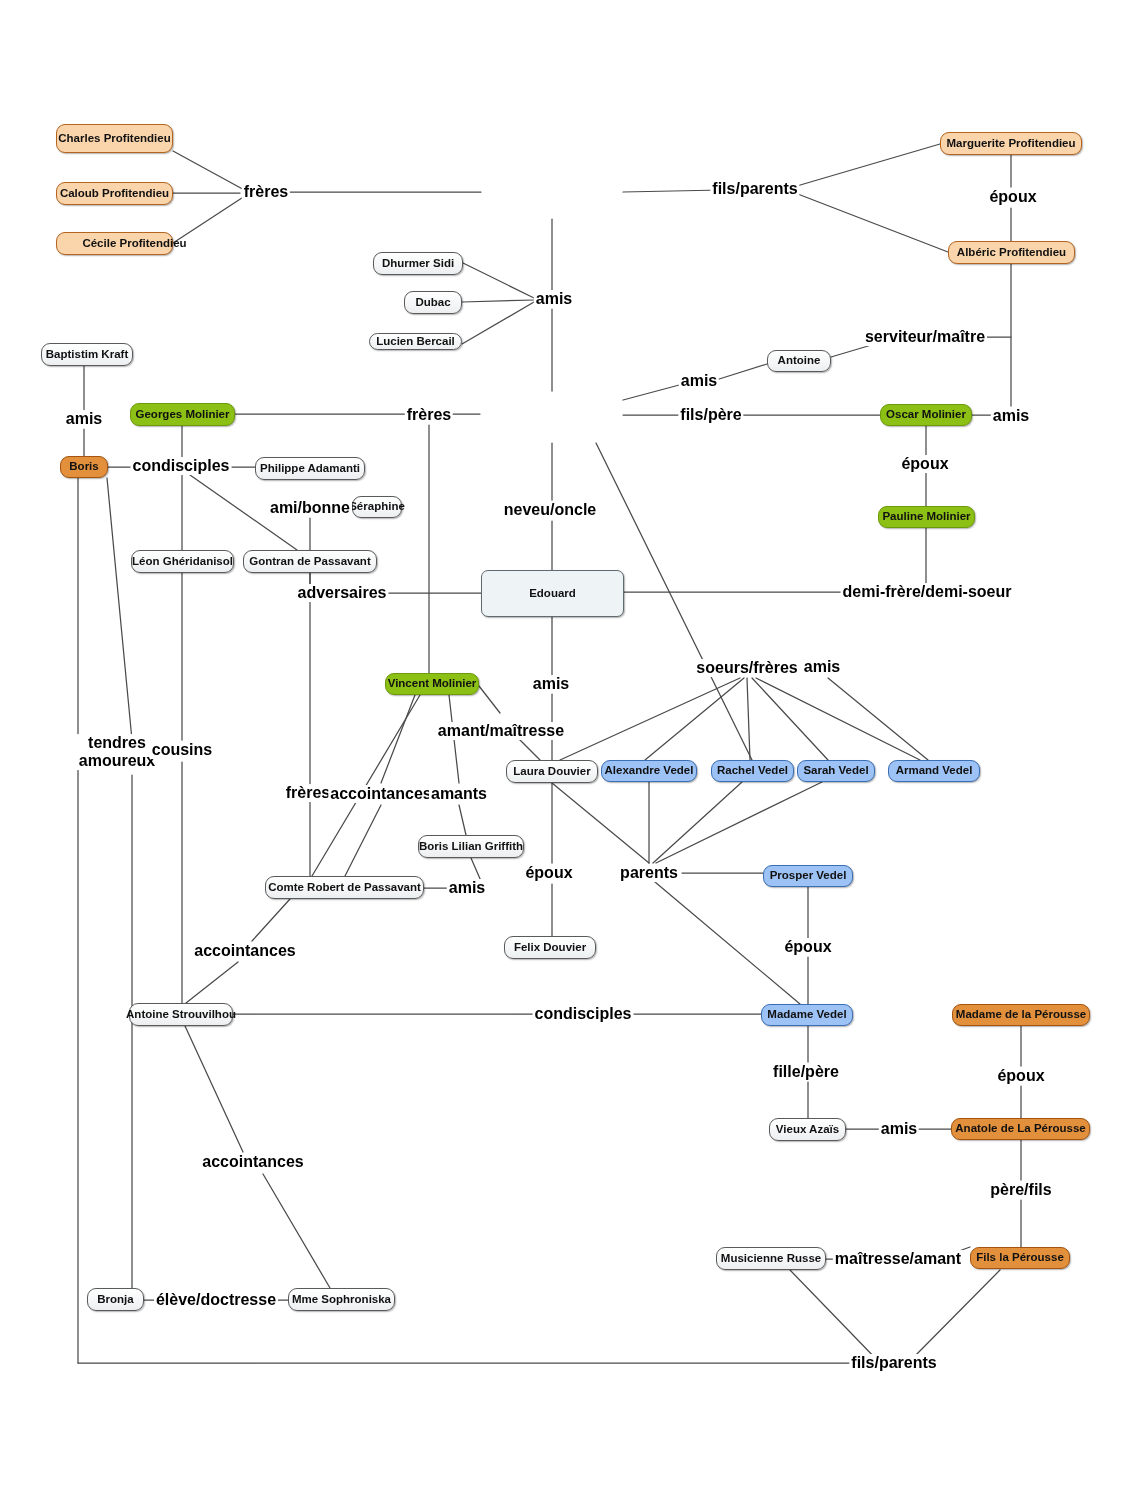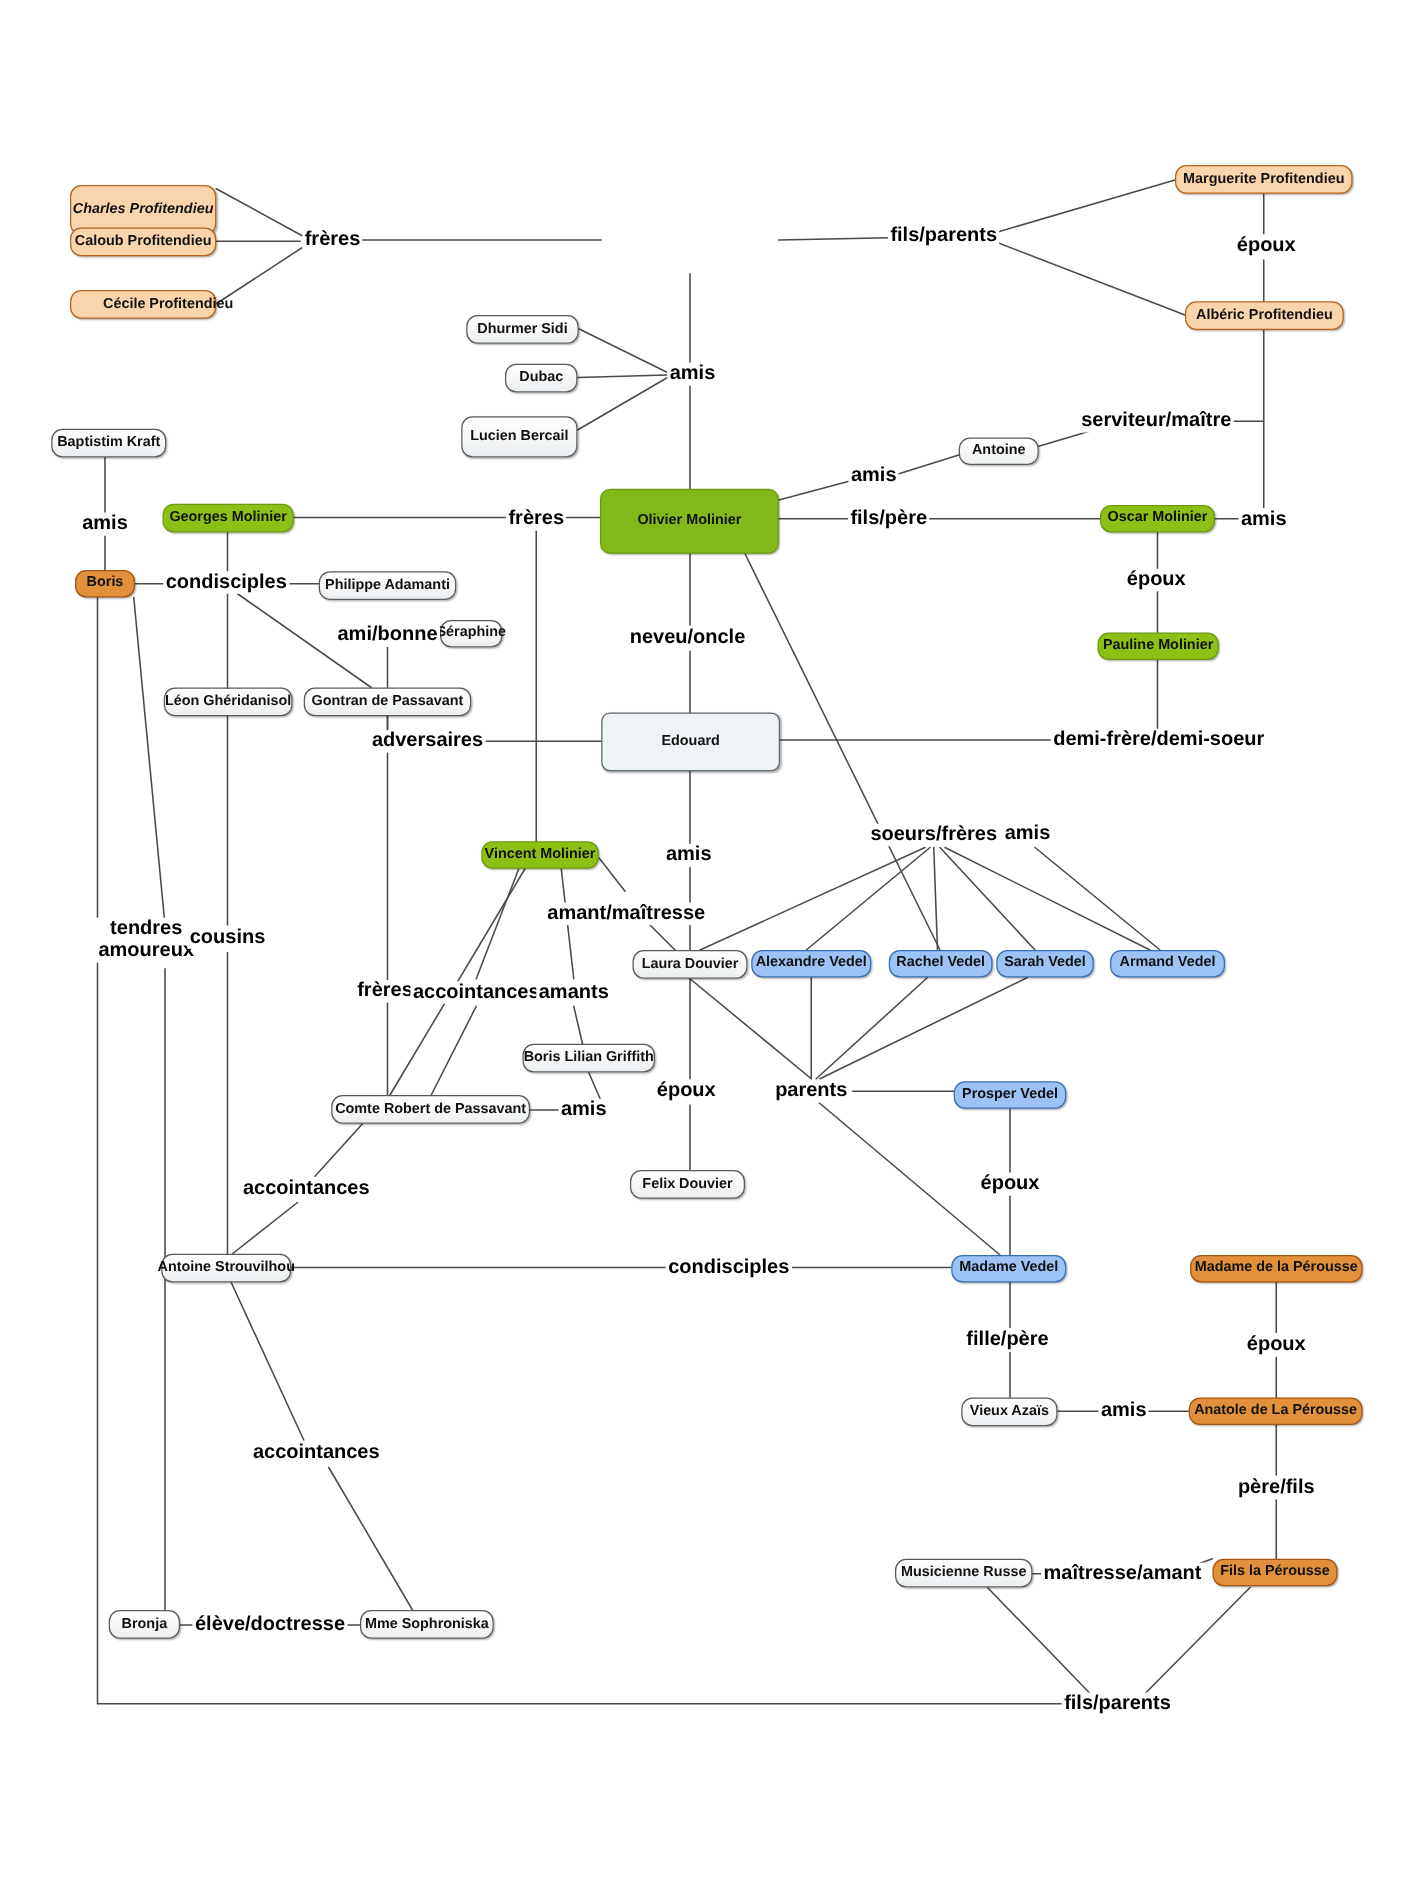--- a/index.html
+++ b/index.html
@@ -174,31 +174,30 @@
       <line x1="78" y1="478" x2="78" y2="1363"></line>
       <line x1="107" y1="478" x2="132" y2="740"></line>
       <line x1="132" y1="775" x2="132" y2="1288"></line>
       <line x1="182" y1="762" x2="182" y2="1003"></line>
 
       <line x1="144" y1="1300" x2="170" y2="1300"></line>
       <line x1="263" y1="1300" x2="288" y2="1300"></line>
     </g>
   </svg>
 
-  <div class="node n-peach" style="left:56px;top:148px;width:117px;height:40px;font-style:italic;">Charles Profitendieu</div>
+  <div class="node n-peach" style="left:56px;top:124px;width:117px;height:29px;">Charles Profitendieu</div>
   <div class="node n-peach" style="left:56px;top:182px;width:117px;height:23px;">Caloub Profitendieu</div>
   <div class="node n-peach" style="left:56px;top:232px;width:117px;height:23px;padding-left:40px;">Cécile Profitendieu</div>
   <div class="node n-peach" style="left:940px;top:132px;width:142px;height:23px;">Marguerite Profitendieu</div>
   <div class="node n-peach" style="left:948px;top:241px;width:127px;height:23px;">Albéric Profitendieu</div>
   <div class="node n-plain" style="left:373px;top:252px;width:90px;height:23px;text-align:right;">Dhurmer Sidi</div>
   <div class="node n-plain" style="left:404px;top:291px;width:58px;height:23px;">Dubac</div>
-  <div class="node n-plain" style="left:369px;top:333px;width:93px;height:33px;">Lucien Bercail</div>
+  <div class="node n-plain" style="left:369px;top:333px;width:93px;height:17px;">Lucien Bercail</div>
   <div class="node n-plain" style="left:41px;top:343px;width:92px;height:23px;">Baptistim Kraft</div>
   <div class="node n-green" style="left:130px;top:403px;width:105px;height:23px;">Georges Molinier</div>
-  <div class="node n-greenbig" style="left:480px;top:391px;width:143px;height:52px;">Olivier Molinier</div>
   <div class="node n-plain" style="left:767px;top:350px;width:64px;height:22px;">Antoine</div>
   <div class="node n-green" style="left:880px;top:404px;width:92px;height:22px;">Oscar Molinier</div>
   <div class="node n-orange" style="left:60px;top:456px;width:48px;height:22px;">Boris</div>
   <div class="node n-plain" style="left:255px;top:457px;width:110px;height:23px;">Philippe Adamanti</div>
   <div class="node n-plain" style="left:352px;top:496px;width:50px;height:22px;">Séraphine</div>
   <div class="node n-green" style="left:878px;top:506px;width:97px;height:22px;">Pauline Molinier</div>
   <div class="node n-plain" style="left:131px;top:550px;width:103px;height:23px;">Léon Ghéridanisol</div>
   <div class="node n-plain" style="left:243px;top:550px;width:134px;height:23px;">Gontran de Passavant</div>
   <div class="node n-edouard" style="left:481px;top:570px;width:143px;height:47px;">Edouard</div>
   <div class="node n-green" style="left:385px;top:673px;width:94px;height:22px;">Vincent Molinier</div>

